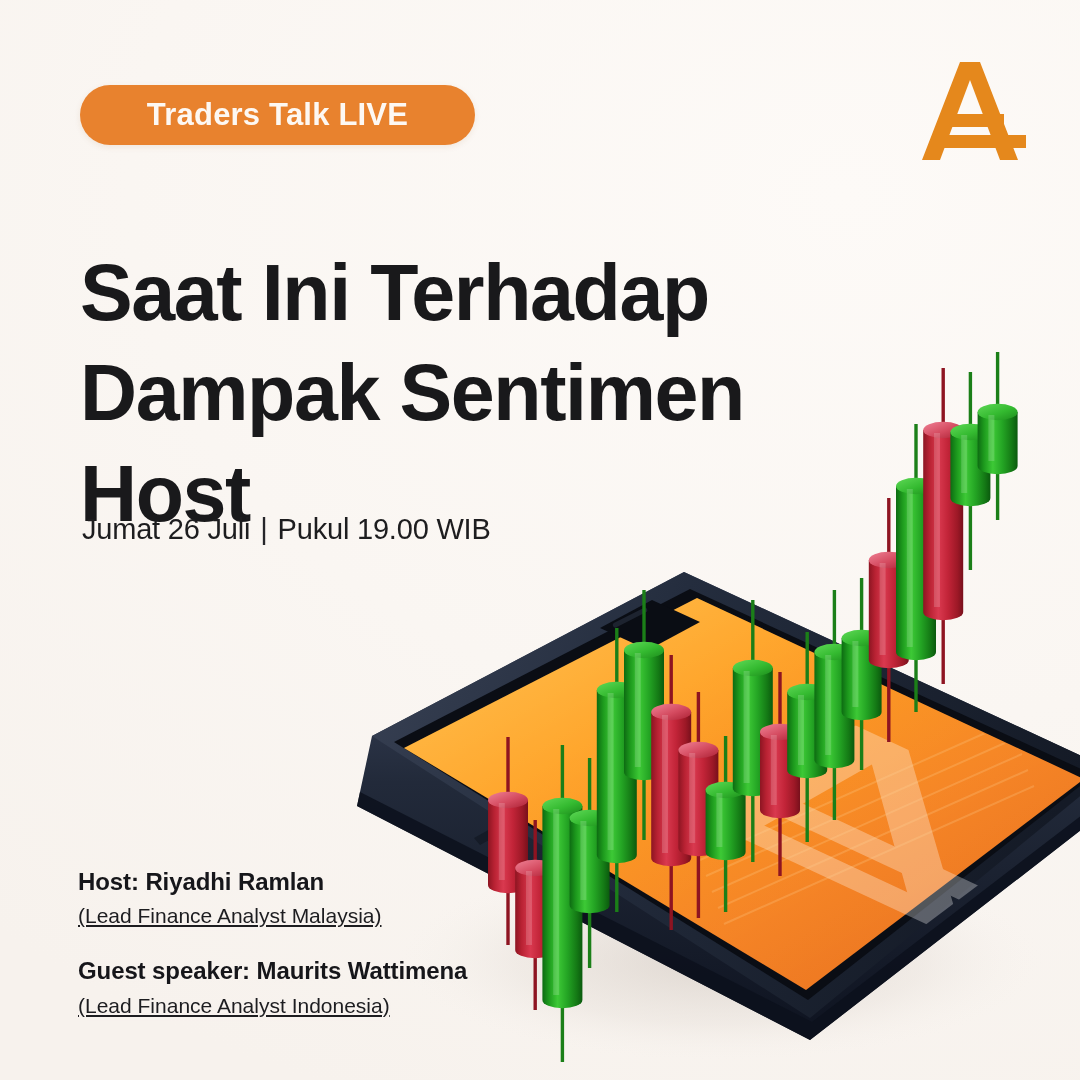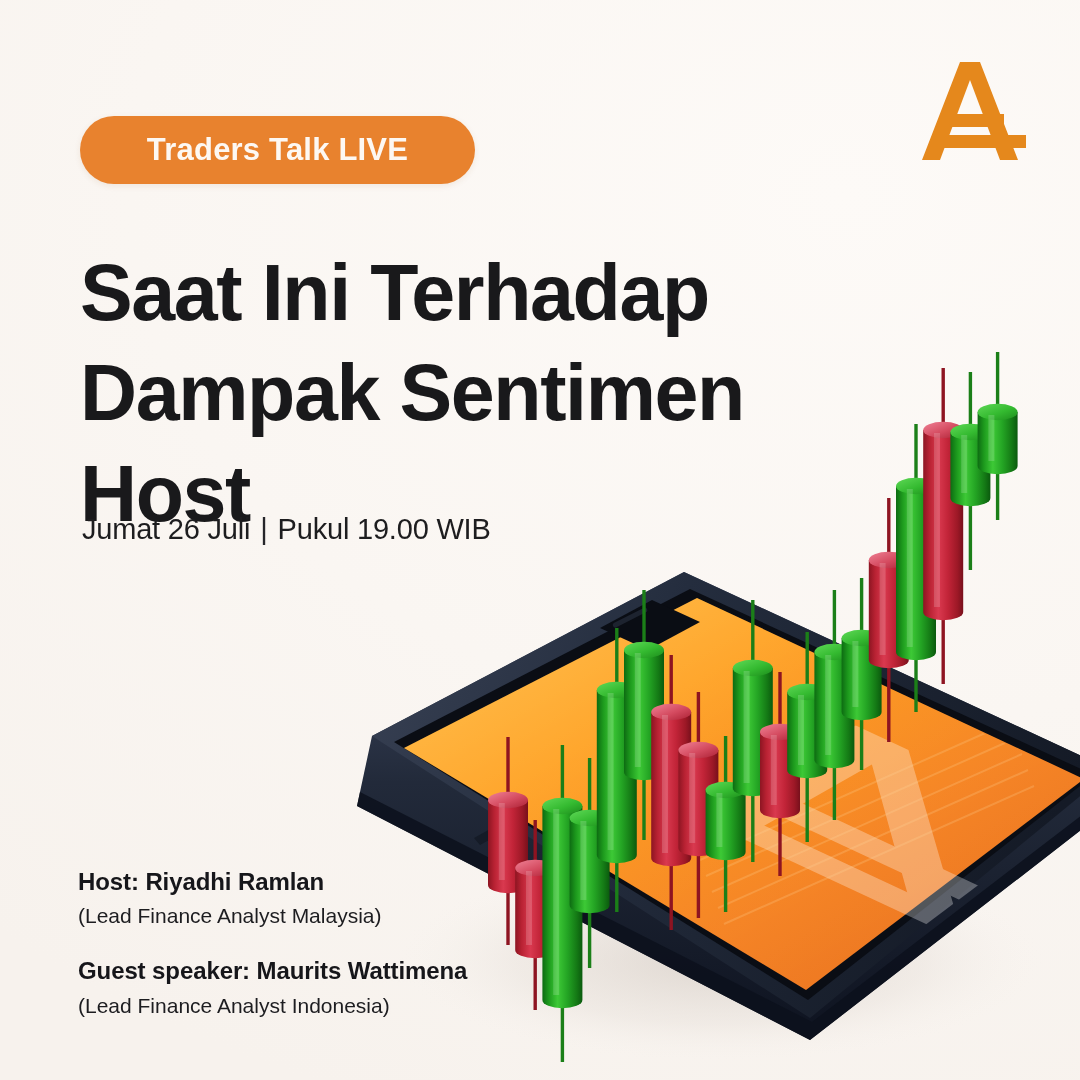--- a/index.html
+++ b/index.html
@@ -12,26 +12,25 @@
   .poster{
     position:relative;width:1080px;height:1080px;
     background:
       radial-gradient(120% 90% at 78% 18%, #fdfaf7 0%, #faf6f2 55%, #f7f2ed 100%);
     overflow:hidden;
   }
 
   
   .badge{
     position:absolute;left:80px;top:85px;
-    width:395px;height:68px;
+    width:395px;height:60px;
     border-radius:40px;
     background:#e8822e;
     display:flex;align-items:center;justify-content:center;
     box-shadow:0 2px 6px rgba(150,90,30,.10);
-    margin-top:31px;
   }
   .badge-label{
     color:#fdf8f3;font-size:31px;font-weight:700;
     letter-spacing:.2px;white-space:nowrap;
   }
 
   
   .logo{
     position:absolute;right:48px;top:56px;
     width:116px;height:112px;
@@ -65,20 +64,21 @@
   .credit-block:last-child{margin-bottom:0;}
   .credit-name{
     color:#16161a;font-size:24px;font-weight:700;
     letter-spacing:-.1px;line-height:1.3;
     text-shadow:0 1px 3px rgba(250,246,242,.85);
   }
   .credit-role{
     color:#1d1d20;font-size:21px;font-weight:400;
     margin-top:5px;line-height:1.3;
     text-shadow:0 1px 3px rgba(250,246,242,.85);
+    text-decoration:underline;
   }
 
   
   .artwork{
     position:absolute;left:0;top:0;width:1080px;height:1080px;
     pointer-events:none;
   }
   .art-svg{position:absolute;inset:0;}
 </style>
 </head>

